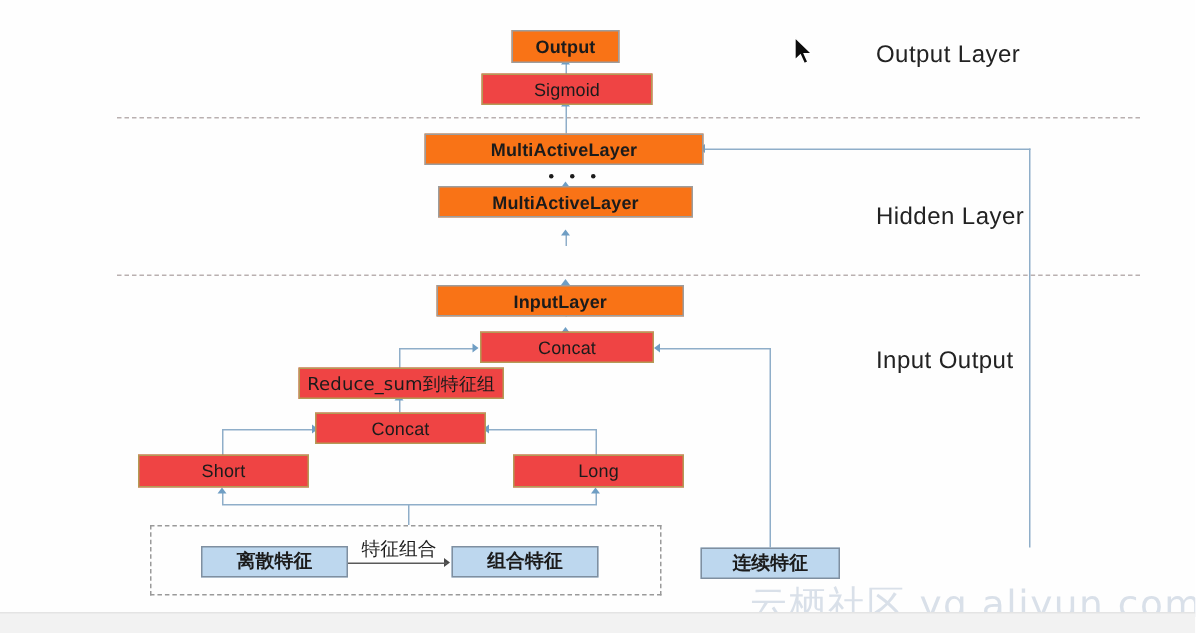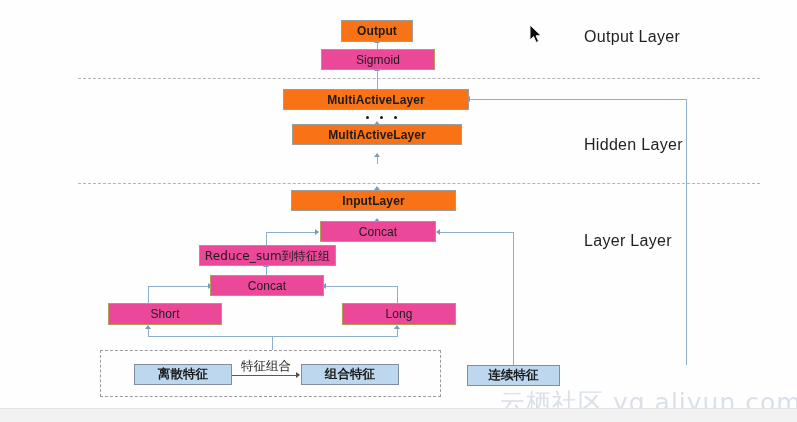--- a/index.html
+++ b/index.html
@@ -30,21 +30,21 @@
     letter-spacing: .1px;
     white-space: nowrap;
     z-index: 5;
   }
   .node.orange {
     background: #f97316;
     border-color: #9d9d9d;
     font-weight: bold;
   }
   .node.yellow {
-    background: #ec4899;
+    background: #ef4444;
     border-color: #b49b56;
   }
   .node.blue {
     background: #bdd7ee;
     border-color: #7f8fa0;
     font-size: 12.5px;
     font-family: "DejaVu Sans", "Liberation Sans", sans-serif;
     font-weight: 600;
   }
 
@@ -178,21 +178,21 @@
 
 <div id="canvas">
 
   <div class="watermark">云栖社区 yq.aliyun.com</div>
 
   <div class="divider" style="left:78px; top:78px; width:682px;"></div>
   <div class="divider" style="left:78px; top:183px; width:682px;"></div>
 
   <div class="layer-label" style="left:584px; top:28px;">Output Layer</div>
   <div class="layer-label" style="left:584px; top:136px;">Hidden Layer</div>
-  <div class="layer-label" style="left:584px; top:232px;">Layer Layer</div>
+  <div class="layer-label" style="left:584px; top:232px;">Input Output</div>
 
   <div class="conn v" style="left:377px; top:42px; height:8px;"></div>
   <div class="arrowup" style="left:374px; top:39px;"></div>
 
   <div class="conn v" style="left:377px; top:70px; height:19px;"></div>
   <div class="arrowup" style="left:374px; top:67px;"></div>
 
   <div class="conn v" style="left:377px; top:124px; height:18px;"></div>
   <div class="arrowup" style="left:374px; top:121px;"></div>
 
@@ -251,21 +251,21 @@
 
 
   <div class="node orange" style="left:291px; top:190px; width:165px; height:21px;">InputLayer</div>
 
   <div class="node yellow" style="left:320px; top:221px; width:116px; height:21px;">Concat</div>
 
   <div class="node yellow" style="left:199px; top:245px; width:137px; height:21px; font-family:'DejaVu Sans','Liberation Sans',sans-serif;">Reduce_sum到特征组</div>
 
   <div class="node yellow" style="left:210px; top:275px; width:114px; height:21px;">Concat</div>
 
-  <div class="node yellow" style="left:92px; top:303px; width:114px; height:22px;margin-left:16px;">Short</div>
+  <div class="node yellow" style="left:92px; top:303px; width:114px; height:22px;">Short</div>
 
   <div class="node yellow" style="left:342px; top:303px; width:114px; height:22px;">Long</div>
 
   <div class="group-box" style="left:100px; top:350px; width:341px; height:47px;"></div>
 
   <div class="node blue" style="left:134px; top:364px; width:98px; height:21px;">离散特征</div>
 
   <div class="edge-label" style="left:241px; top:358px;">特征组合</div>
 
   <div class="grayline" style="left:232px; top:375px; width:66px;"></div>

